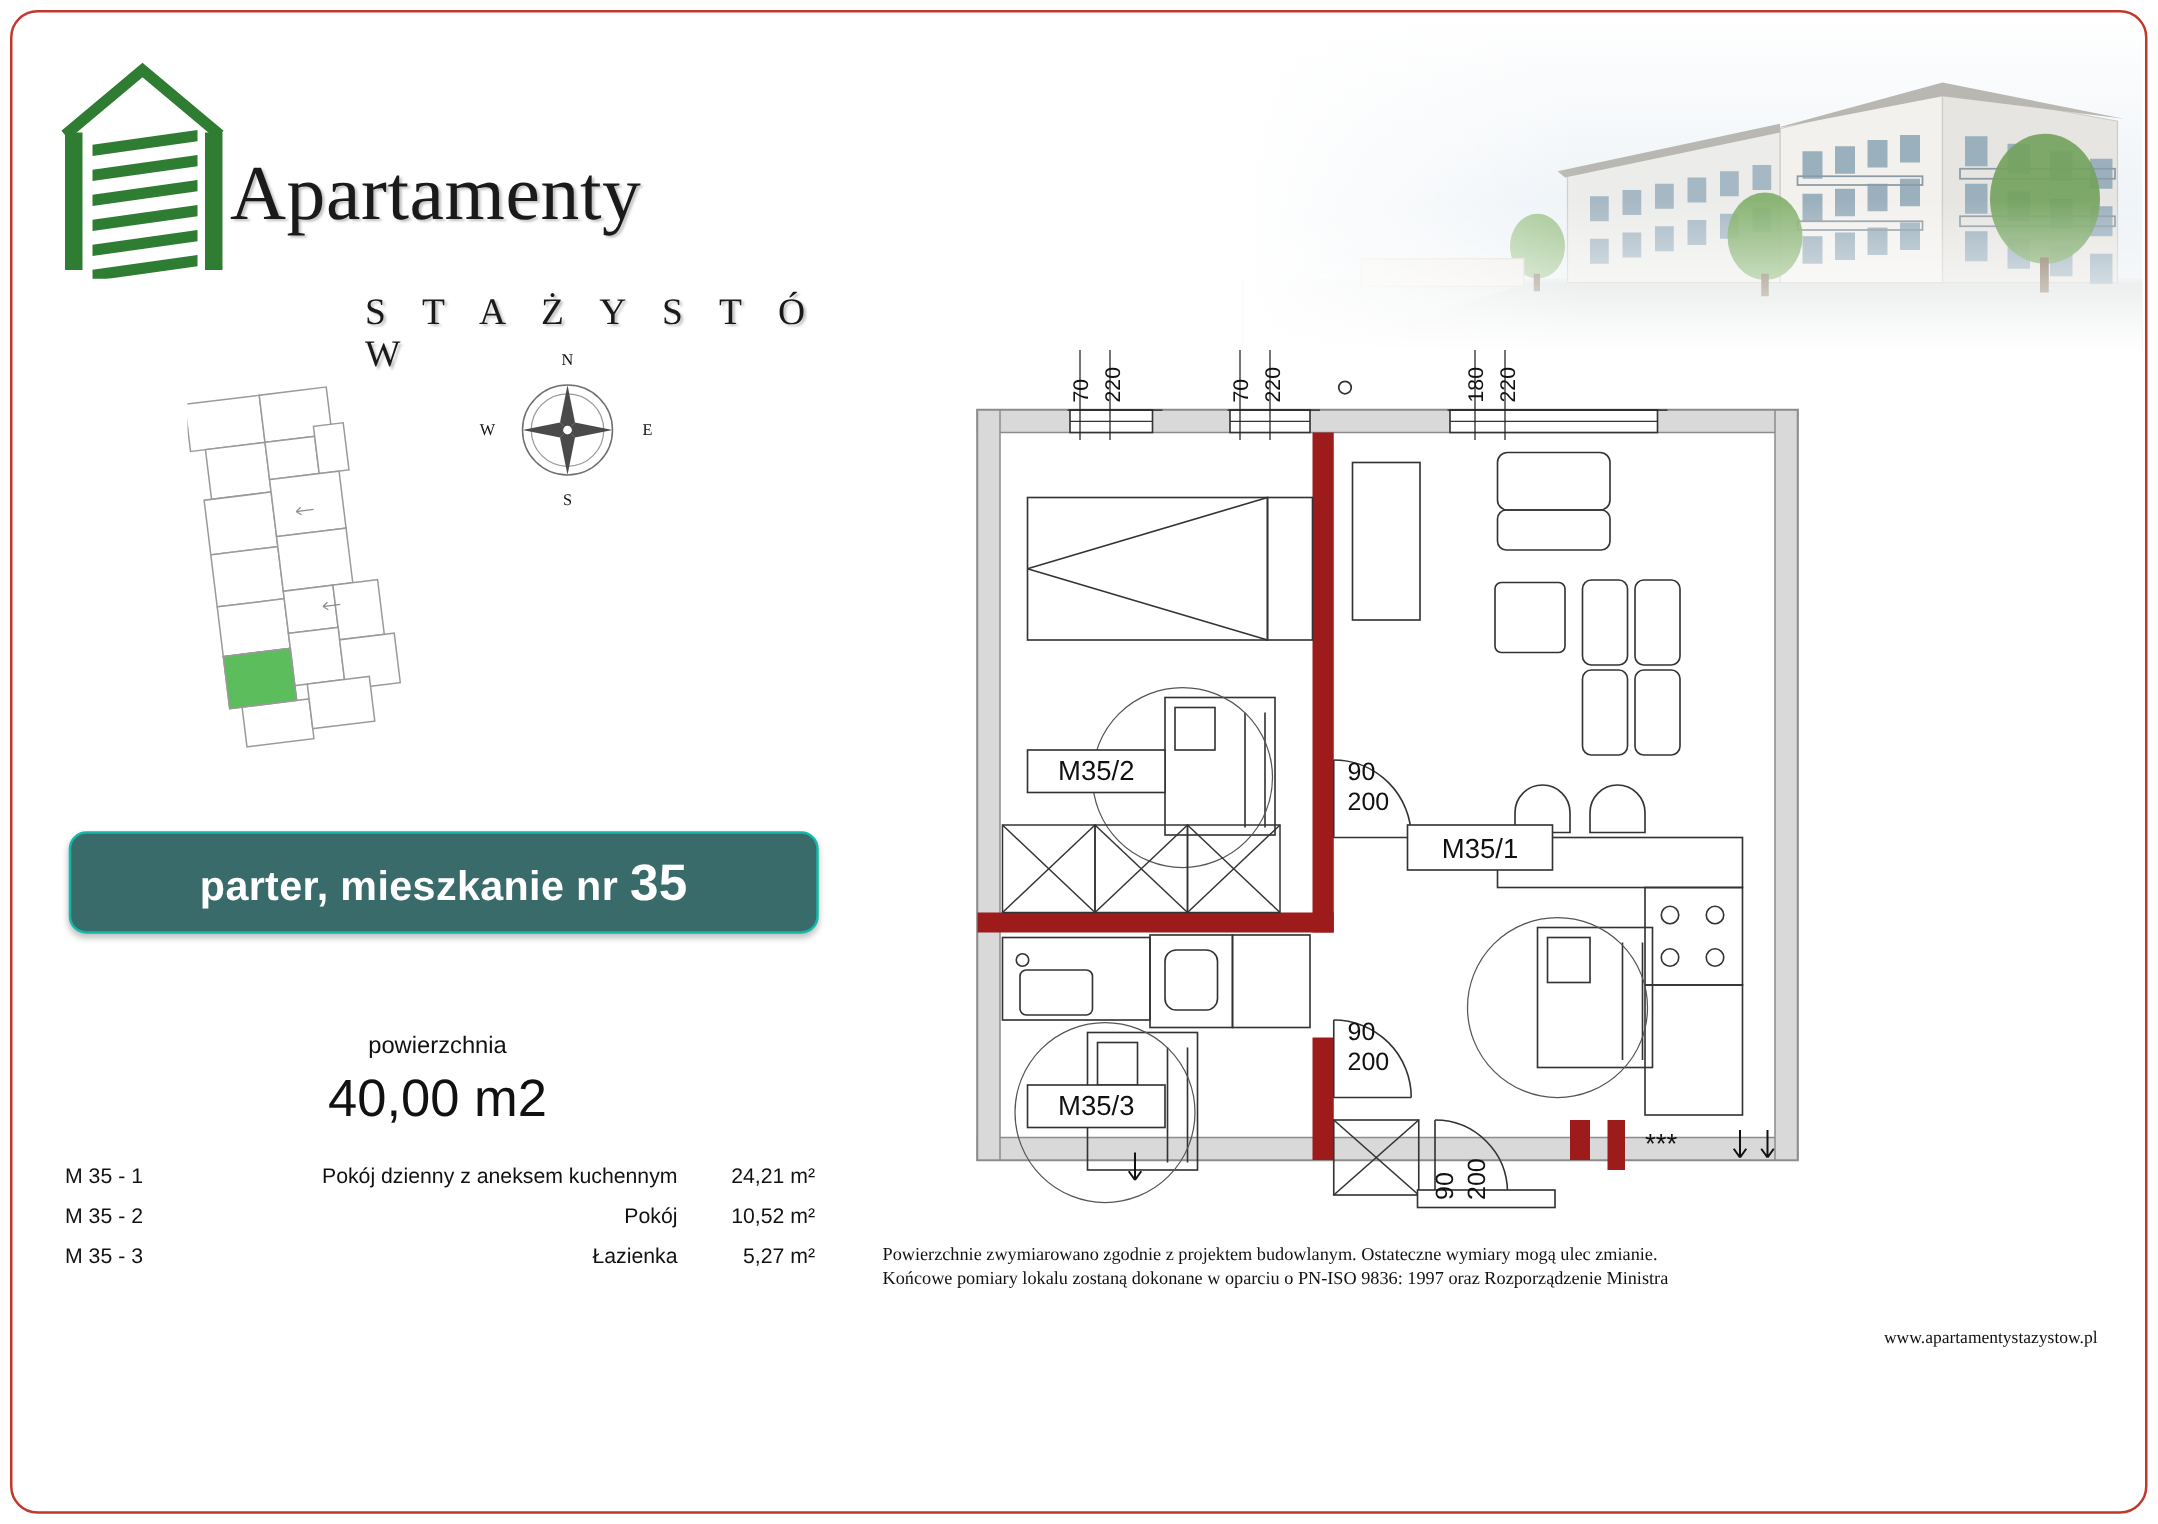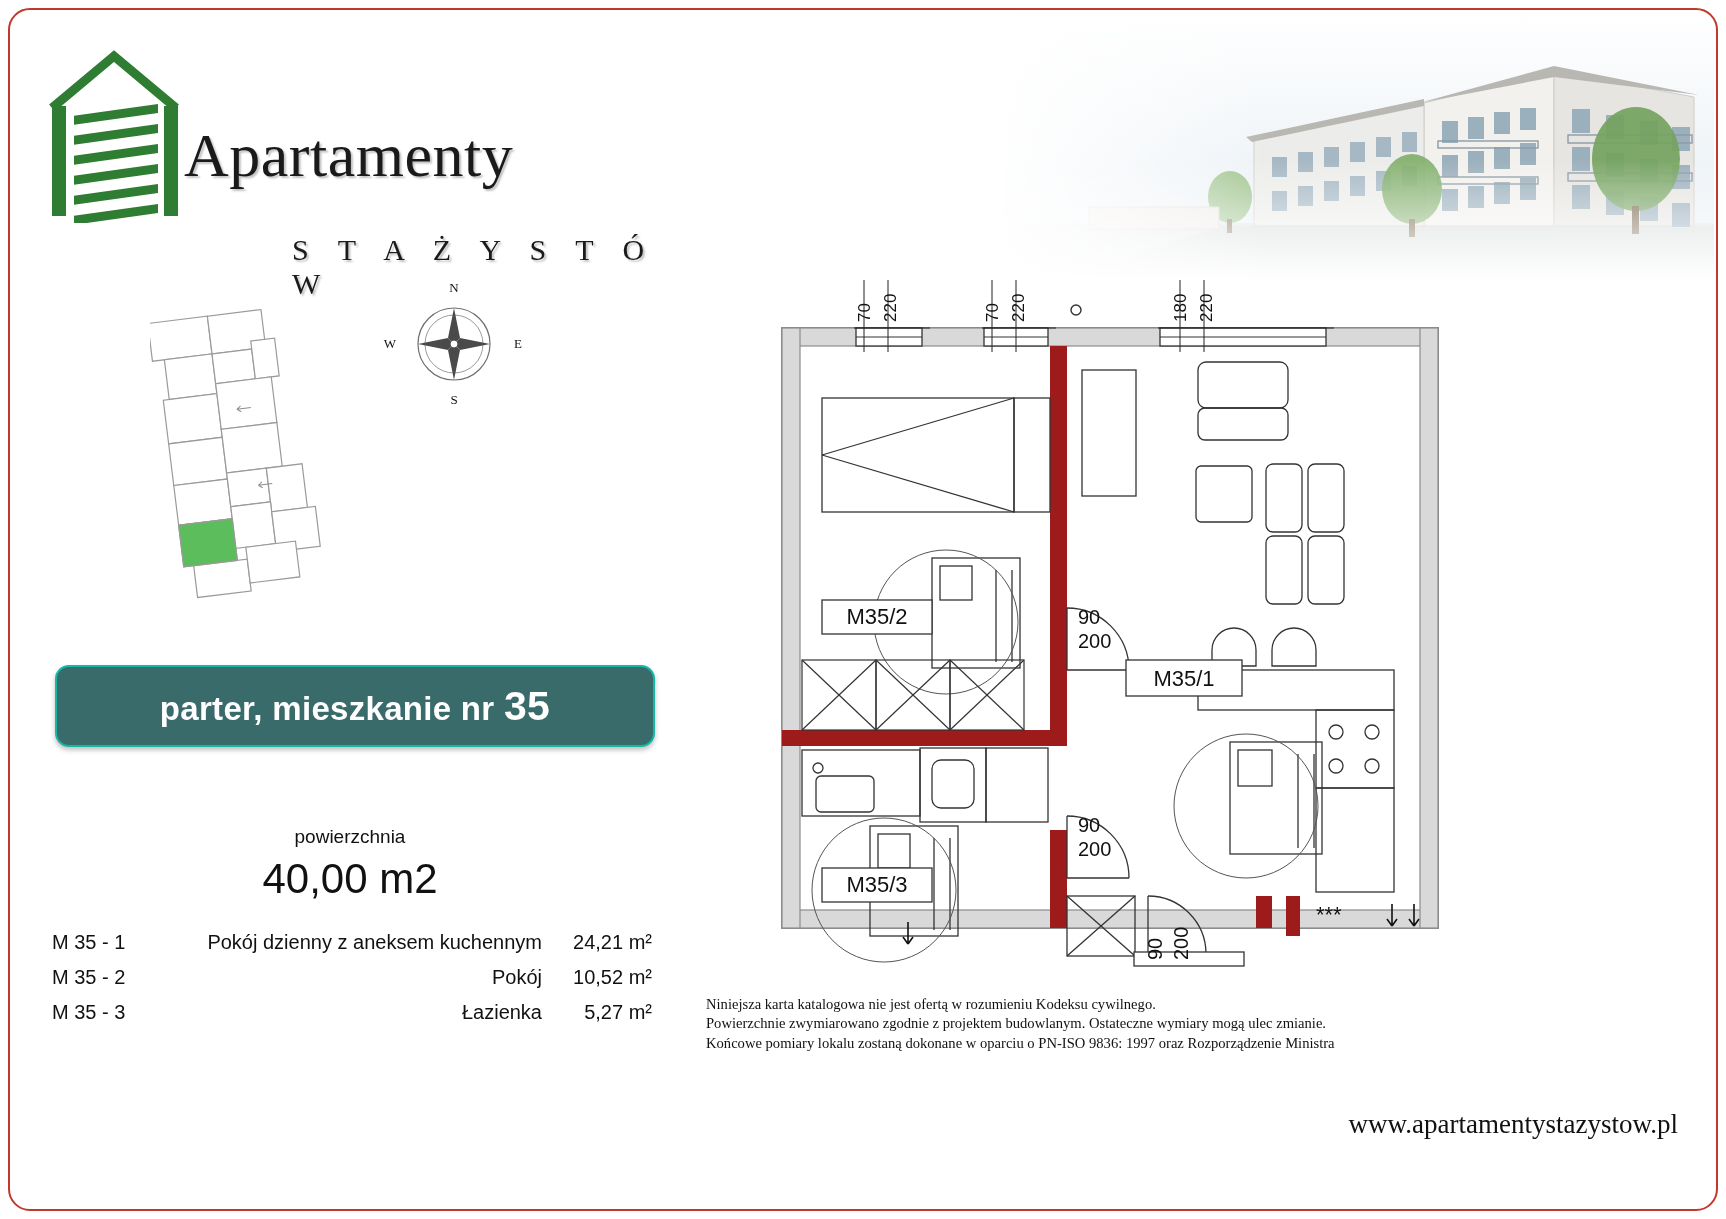--- a/index.html
+++ b/index.html
@@ -87,21 +87,21 @@
     text-align: center;
     font-family: "Liberation Sans", sans-serif;
     font-size: 42px;
     color: #111;
   }
   
   .rooms {
     position: absolute; left: 52px; top: 925px;
     width: 600px;
     font-family: "Liberation Sans", sans-serif;
-    font-size: 20px;
+    font-size: 17px;
     color: #111;
     border-collapse: collapse;
   }
   .rooms td { padding: 6px 0; }
   .rooms .c-code { width: 120px; text-align: left; }
   .rooms .c-name { text-align: right; margin-top: 41px; }
   .rooms .c-area { width: 110px; text-align: right; }
   
   .plan {
     position: absolute; left: 760px; top: 270px;
@@ -112,23 +112,22 @@
     position: absolute; left: 706px; top: 995px;
     width: 800px;
     font-family: "Liberation Serif", serif;
     font-size: 14.6px;
     line-height: 1.33;
     color: #111;
   }
   .website {
     position: absolute; right: 48px; top: 1063px;
     font-family: "Liberation Serif", serif;
-    font-size: 27px;
+    font-size: 14px;
     color: #111;
-    margin-top: 46px;
   }
 </style>
 </head>
 <body>
 
 <div id="page">
 
   <div class="frame"></div>
 
   <div class="logo-wrap">
@@ -505,20 +504,19 @@
         <text x="556" y="652" font-family="Liberation Sans, sans-serif" font-size="22" fill="#111">***</text>
         <g stroke="#111" stroke-width="1.6" fill="none">
           <path d="M632 634 l0 22 M632 656 l-5 -7 M632 656 l5 -7"></path>
           <path d="M654 634 l0 22 M654 656 l-5 -7 M654 656 l5 -7"></path>
         </g>
       </g>
     </svg>
   </div>
 
   <div class="disclaimer">
-    <div>Niniejsza karta katalogowa nie jest ofertą w rozumieniu Kodeksu cywilnego.</div>
     <div>Powierzchnie zwymiarowano zgodnie z projektem budowlanym. Ostateczne wymiary mogą ulec zmianie.</div>
     <div>Końcowe pomiary lokalu zostaną dokonane w oparciu o PN-ISO 9836: 1997 oraz Rozporządzenie Ministra</div>
   </div>
 
   <div class="website">www.apartamentystazystow.pl</div>
 
 </div>
 
 </body></html>

